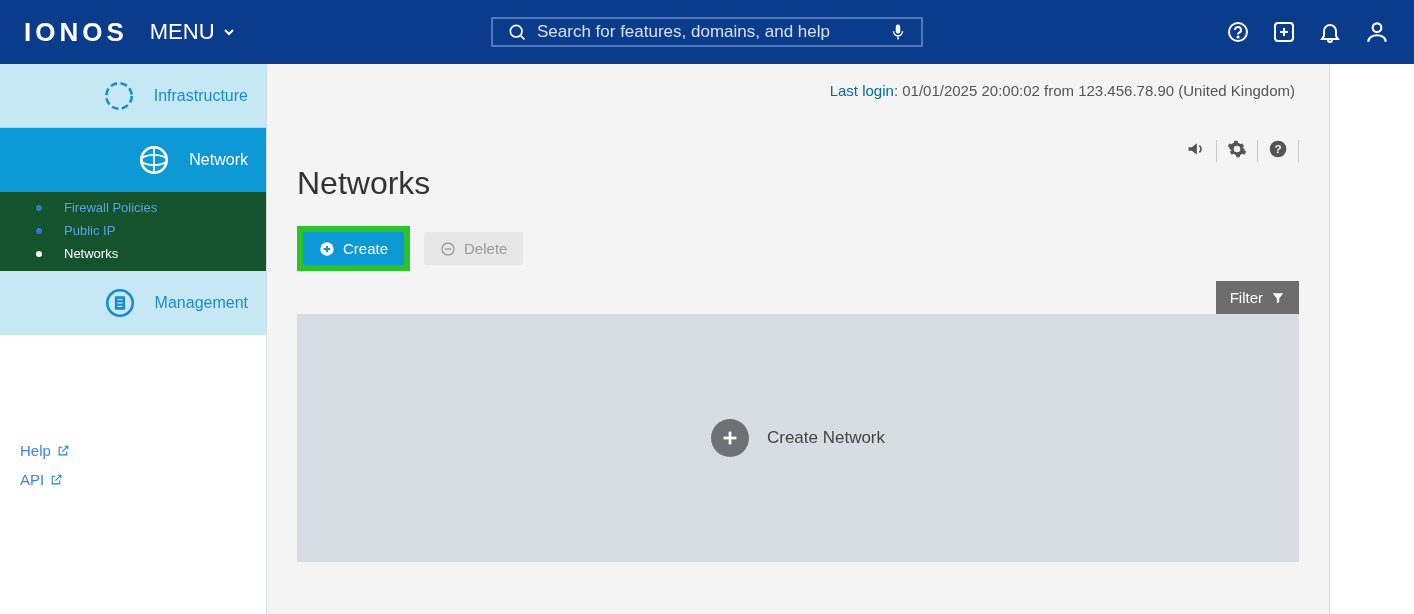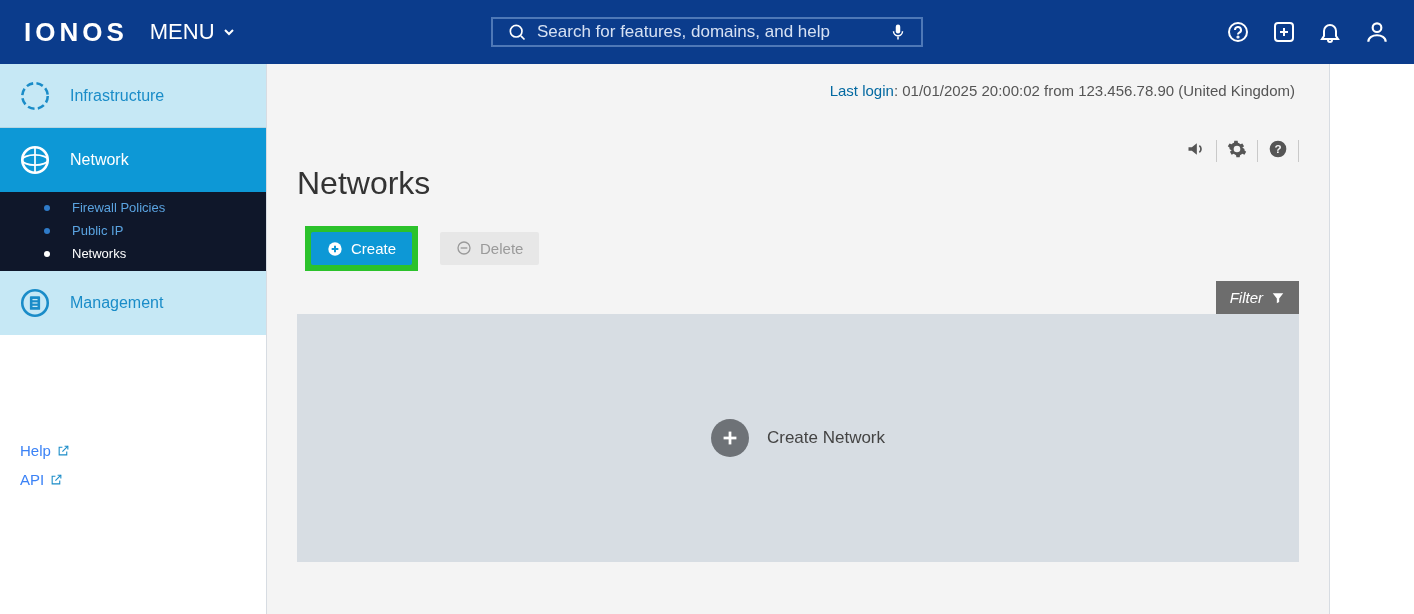--- a/index.html
+++ b/index.html
@@ -83,32 +83,33 @@
     .side-item {
       display: flex;
       align-items: center;
       gap: 18px;
       padding: 0 18px;
       height: 64px;
       font-size: 16px;
       color: #1a8cc8;
       cursor: pointer;
       position: relative;
+      justify-content: flex-end;
     }
     .side-item.divider { border-bottom: 1px solid rgba(0,0,0,0.08); }
     .side-item.active {
       background: #0d98d6;
       color: #fff;
     }
     .side-icon {
       width: 34px;
       height: 34px;
       flex-shrink: 0;
     }
-    .sub-section { background: #0f172a; padding: 4px 0 6px 16px; }
+    .sub-section { background: #14532d; padding: 4px 0 6px 8px; }
     .sub-item {
       display: flex;
       align-items: center;
       gap: 22px;
       padding: 3px 18px 3px 28px;
       font-size: 13px;
       color: #5aa3e0;
       cursor: pointer;
       height: 23px;
     }
@@ -166,24 +167,23 @@
       width: 1px; height: 22px; background: #c9c9c9;
     }
     .page-title {
       font-size: 32px;
       color: #333;
       font-weight: 400;
       margin-top: 2px;
     }
     .action-row {
       display: flex;
-      gap: 16px;
+      gap: 8px;
       margin-top: 24px;
       align-items: center;
-      margin-left: 8px;
     }
     .highlight-box {
       background: #2bc22b;
       padding: 6px;
       display: inline-flex;
     }
     .btn-create {
       background: #0d98d6;
       color: #fff;
       border: none;
@@ -195,41 +195,40 @@
       cursor: pointer;
       border-radius: 2px;
     }
     .btn-delete {
       background: #e7e7e7;
       color: #9a9a9a;
       border: none;
       padding: 8px 16px;
       font-size: 15px;
       display: flex;
-      align-items: flex-start;
+      align-items: flex-end;
       gap: 8px;
       margin-left: 6px;
       border-radius: 2px;
     }
     .filter-row {
       display: flex;
       justify-content: flex-end;
       margin-top: 10px;
     }
     .btn-filter {
       background: #6d6d6d;
       color: #fff;
       border: none;
       padding: 8px 14px;
       font-size: 15px;
       display: flex;
       align-items: center;
       gap: 8px;
       cursor: pointer;
-      font-style: italic;
     }
     .empty-panel {
       background: #d7dde3;
       height: 248px;
       display: flex;
       flex-direction: row;
       align-items: center;
       justify-content: center;
       gap: 18px;
       color: #444;

